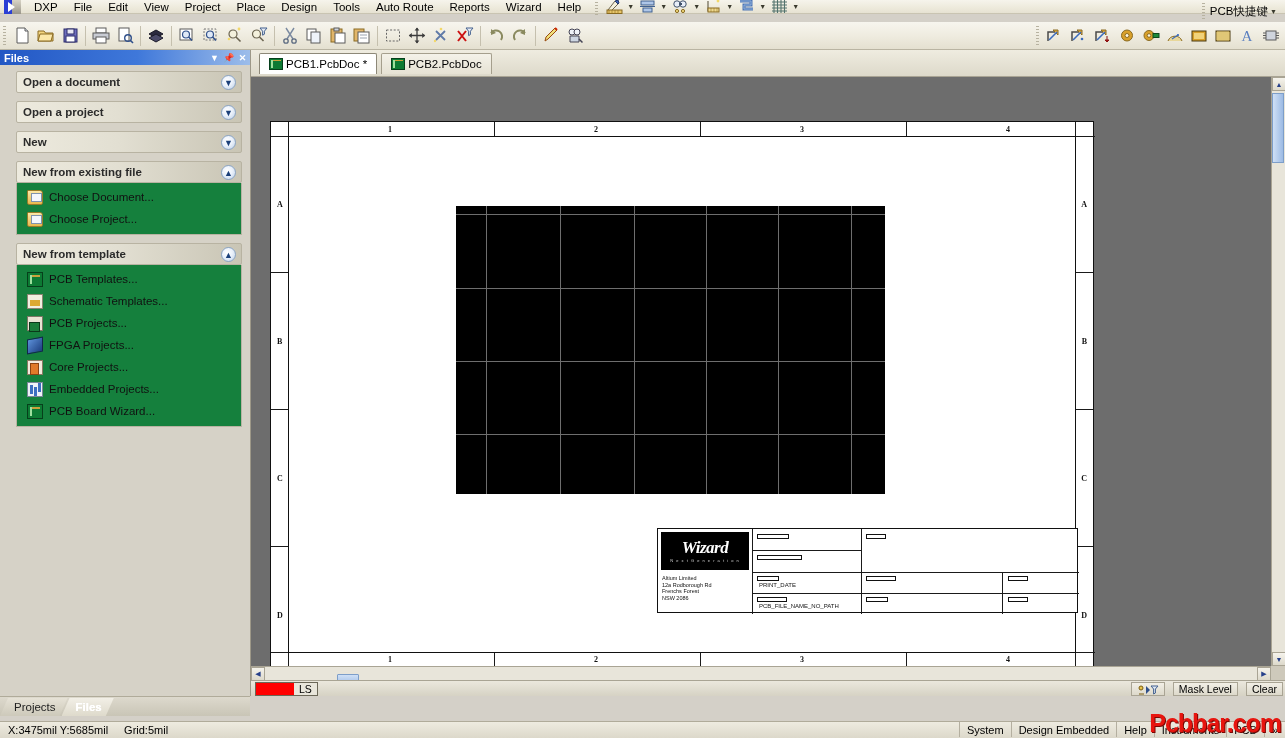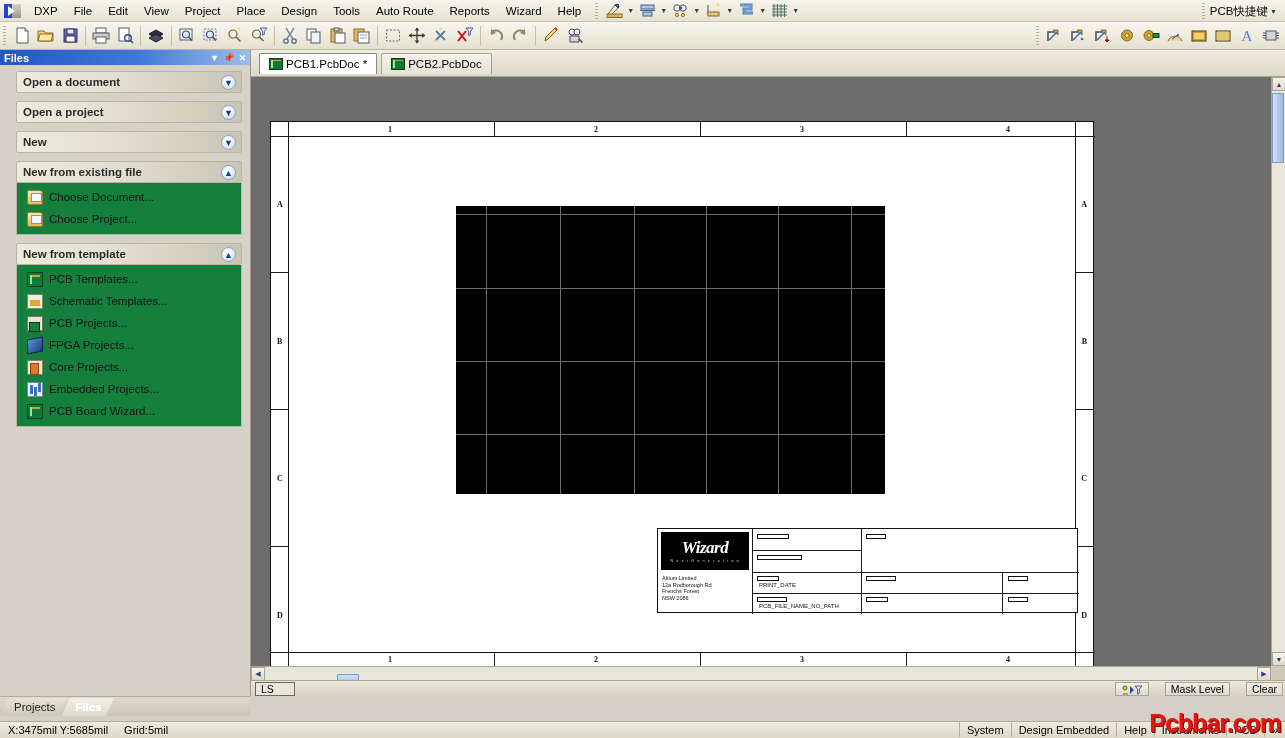--- a/index.html
+++ b/index.html
@@ -9,21 +9,21 @@
     overflow: hidden;
     font-family: "Liberation Sans", sans-serif;
     font-size: 11px;
     background: #d4d0c8;
     -webkit-font-smoothing: none;
   }
   #app { position: relative; width: 1285px; height: 738px; }
 
   
   .menubar {
-    position: absolute; left: 0; top: 0; width: 1285px; height: 22px;
+    position: absolute; left: 0; top: 0; width: 1285px; height: 14px;
     background: linear-gradient(to bottom, #f6f4ec 0%, #eeebdd 55%, #e6e2d2 100%);
     border-bottom: 1px solid #c9c4b2;
     display: flex; align-items: center;
   }
   .mb-logo {
     width: 18px; height: 16px; margin-left: 4px; margin-right: 4px;
     position: relative; flex: none;
   }
   .mb-logo .lsq { position:absolute; left:0; top:1px; width:8px; height:14px; background:#2b3fd4; }
   .mb-logo .rsq { position:absolute; left:8px; top:1px; width:9px; height:14px;
@@ -183,32 +183,32 @@
      border:1px solid #a9a494; display:flex; align-items:center; justify-content:center; font-size:7px; color:#26408a;}
   .sb-thumb { height:12px; background: linear-gradient(to bottom,#cfe0f6,#9dbbe4);
      border:1px solid #7d9ec9; border-radius:1px; }
   .sb-vthumb { width:12px; background: linear-gradient(to right,#cfe0f6,#9dbbe4);
      border:1px solid #7d9ec9; }
 
   
   .layerbar { position:absolute; left:0; bottom:0; right:0; height:16px;
      background: linear-gradient(to bottom,#ebe8dd,#d6d2c4); border-top:1px solid #a9a494;
      display:flex; align-items:center; }
-  .ls-btn { display:flex; align-items:flex-start; height:14px; margin-left:4px; border:1px solid #6b6757;
-     background:#e9e6db;flex-direction:column; }
+  .ls-btn { display:flex; align-items:flex-end; height:14px; margin-left:4px; border:1px solid #6b6757;
+     background:#e9e6db; }
   .ls-swatch { width:38px; height:12px; background:#ff0000; }
   .ls-txt { padding:0 5px; font-size:10.5px; }
   .ltab { display:flex; align-items:center; gap:4px; height:15px; padding:0 8px 0 10px;
      font-size:11px; position:relative;
      background: linear-gradient(to bottom,#fbfaf5,#e9e6db);
      clip-path: polygon(7px 0, 100% 0, calc(100% - 7px) 100%, 0% 100%);
      margin-right:-4px; }
   .ltab.active { font-weight:bold; background:#ffffff; }
   .lsw { width:9px; height:9px; border:1px solid #333; }
-  .lb-right { position:absolute; right:2px; top:0; height:16px; display:flex; align-items:center; gap:16px; }
+  .lb-right { position:absolute; right:2px; top:0; height:16px; display:flex; align-items:center; gap:8px; }
   .lb-btn { height:14px; border:1px solid #a9a494; background: linear-gradient(to bottom,#f2efe6,#ddd9cb);
      font-size:10.5px; padding:0 5px; display:flex; align-items:center; }
 
   
   .statusbar { position:absolute; left:0; bottom:0; width:1285px; height:17px;
      background: linear-gradient(to bottom,#eeebe0,#dcd8ca); border-top:1px solid #b0ab9a;
      display:flex; align-items:center; font-size:11px; }
   .sb-cell { padding:0 8px; height:15px; display:flex; align-items:center; }
   .sb-right { position:absolute; right:0; bottom:0; height:17px; display:flex; align-items:center; }
   .sb-link { padding:0 7px; height:15px; display:flex; align-items:center; border-left:1px solid #b4afa0; }

